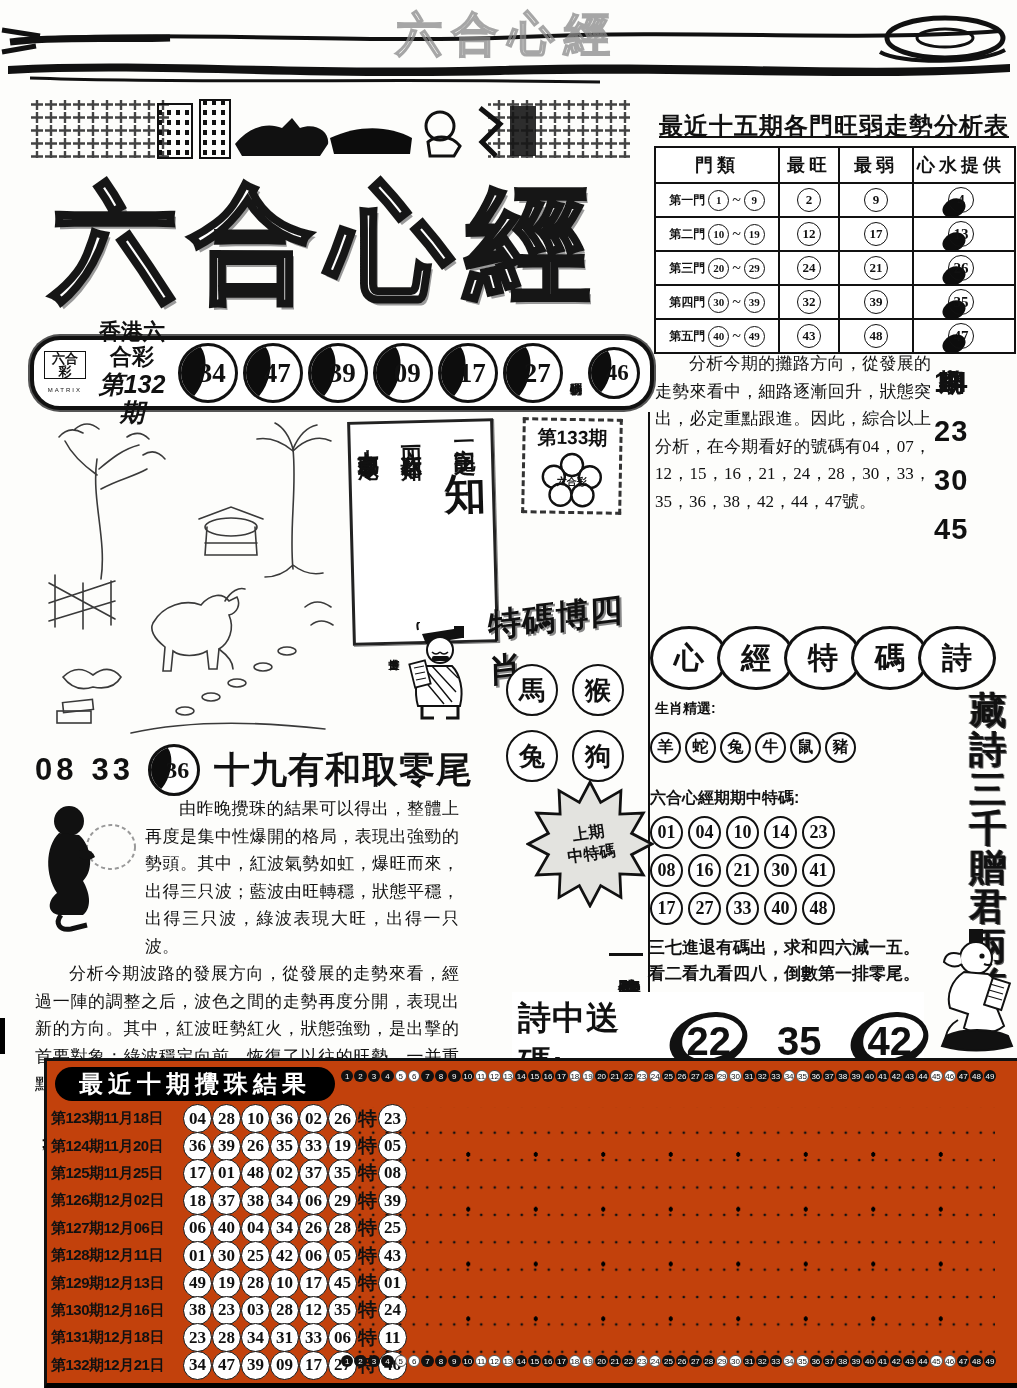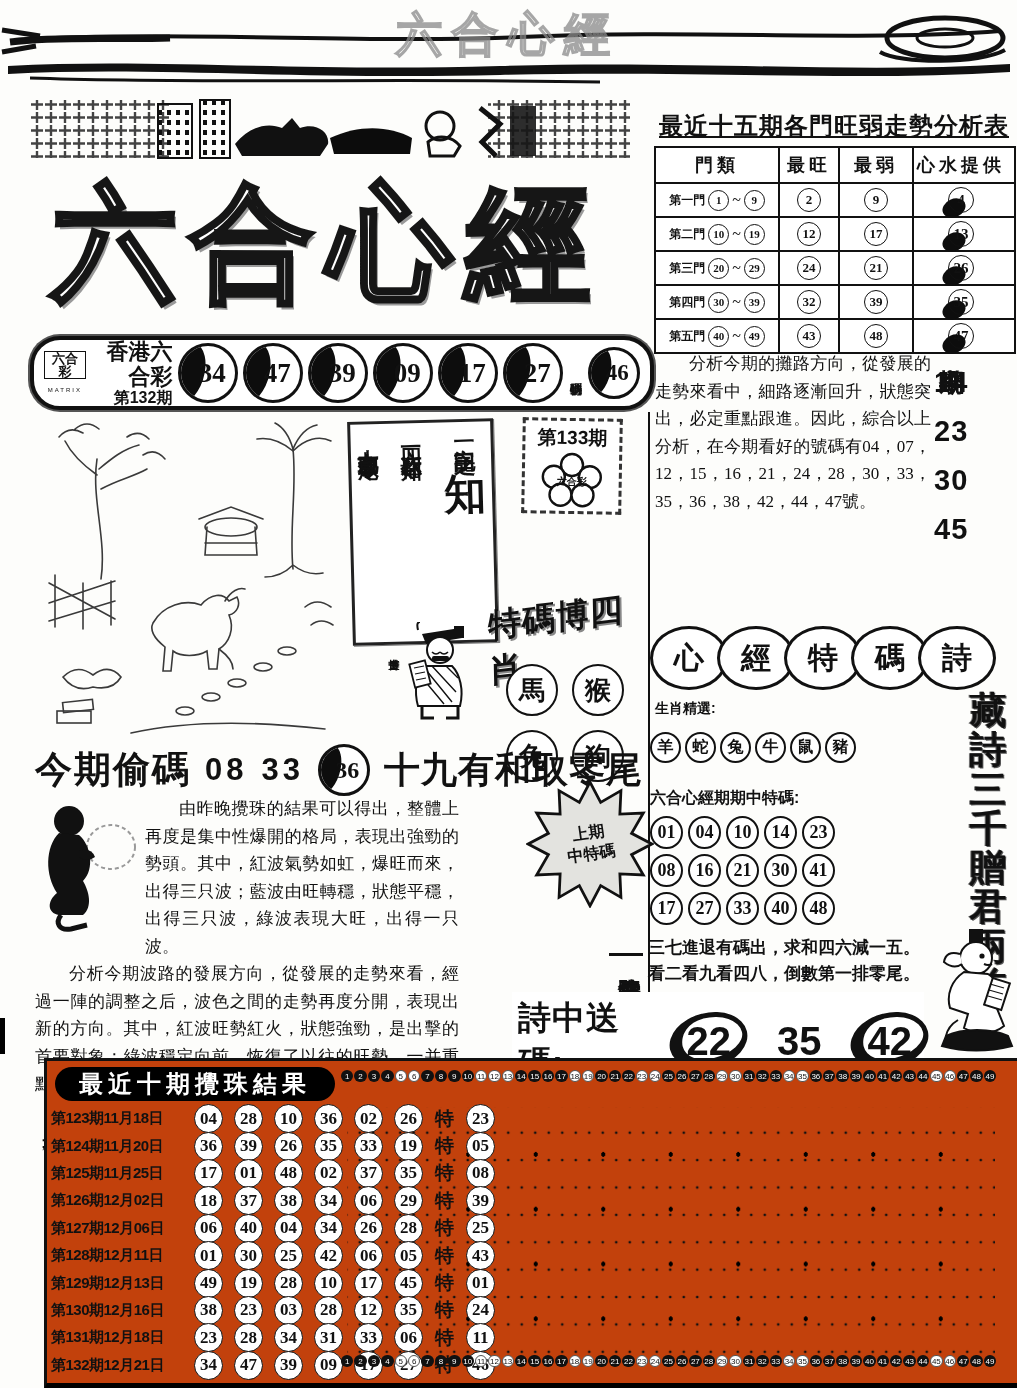--- a/index.html
+++ b/index.html
@@ -13,23 +13,23 @@
     font-size:124px;font-weight:900;letter-spacing:14px;line-height:170px;
     color:#fff;-webkit-text-stroke:4px #161616;
     text-shadow:3px 4px 0 #9a9a9a, -1px -1px 0 #444;}
 
   
   #draw-header{left:30px;top:336px;width:596px;height:66px;border:4px solid #111;
     border-radius:30px;box-shadow:0 0 0 2px #555;display:flex;align-items:center;padding:0 10px;gap:6px;background:#fff;}
   #logo-box{width:58px;text-align:center;line-height:1;}
   #logo-box .l1{font-size:13px;font-weight:bold;border:1px solid #111;padding:0 2px;display:inline-block;}
   #logo-box .l2{font-size:6px;letter-spacing:2px;font-family:"Liberation Sans",sans-serif;}
-  #brand-wrap{width:112px;text-align:right;line-height:1.15;}
+  #brand-wrap{width:112px;text-align:center;line-height:1.15;}
   #brand{font-size:22px;font-weight:900;font-family:"Liberation Sans",sans-serif;}
-  #issue{font-size:16px;font-weight:bold;font-family:"Liberation Sans",sans-serif;}
+  #issue{font-size:25px;font-weight:bold;font-family:"Liberation Sans",sans-serif;font-style:italic;}
   .ball{position:relative;display:inline-flex;align-items:center;justify-content:center;
     border:3px solid #111;border-radius:50%;background:#fff;overflow:hidden;flex:none;}
   .ball::before{content:'';position:absolute;left:-30%;top:-10%;width:72%;height:120%;
     background:#0d0d0d;border-radius:50%;transform:rotate(18deg);}
   .ball .num{position:relative;z-index:1;font-weight:900;margin-left:14%;}
   .ball.b54{width:54px;height:54px;font-size:27px;}
   .ball.b46{width:46px;height:46px;font-size:23px;}
   #special-label{font-size:12px;line-height:1.05;width:16px;letter-spacing:0;font-weight:bold;}
 
   
@@ -146,21 +146,21 @@
   #results-title{position:absolute;left:8px;top:6px;width:280px;height:34px;background:#000;color:#fff;
      border-radius:17px;display:flex;align-items:center;justify-content:center;font-size:24px;
      font-weight:900;letter-spacing:5px;}
   .strip{position:absolute;left:294px;display:flex;gap:1px;}
   #strip-top{top:9px;}
   #strip-bottom{top:294px;}
   .sdot{width:12.4px;height:12.4px;border-radius:50%;background:#111;color:#fff;font-size:8px;
      display:flex;align-items:center;justify-content:center;font-family:"Liberation Sans",sans-serif;flex:none;}
   .sdot.open{background:#fff;color:#111;border:1px solid #555;width:10.4px;height:10.4px;}
   #rows{position:absolute;left:4px;top:44px;}
-  .rrow{display:flex;align-items:center;height:27.4px;gap:11px;}
+  .rrow{display:flex;align-items:center;height:27.4px;gap:0;}
   .rlabel{width:132px;font-size:15px;font-weight:bold;font-family:"Liberation Sans",sans-serif;letter-spacing:-0.5px;}
   .rte{font-size:19px;font-weight:900;margin:0 1px;}
   #dots-grid{position:absolute;left:300px;top:46px;width:648px;height:247px;
      background-image:radial-gradient(circle,#111 1.3px,transparent 1.6px),radial-gradient(circle,#000 2.1px,transparent 2.4px);
      background-size:13.5px 27.4px,67.5px 54.8px;background-position:6px 12px,20px 20px;}
 
   #edge-mark{left:0;top:1018px;width:5px;height:36px;background:#000;}
   svg text{font-family:"Liberation Serif",serif;}
 </style>
 </head>
@@ -427,21 +427,20 @@
       <path d="M36,44 C28,52 26,70 30,84 L72,84 C76,68 72,52 64,44 Z" fill="#fff" stroke="#111" stroke-width="2"></path>
       <path d="M38,48 l26,32 M44,44 l24,26 M36,58 l20,24 M58,44 l12,12" stroke="#111" stroke-width="1.4"></path>
       <rect x="24" y="40" width="16" height="24" fill="#fff" stroke="#111" stroke-width="1.8" transform="rotate(-14 32 52)"></rect>
       <path d="M26,46 l10,-2 M27,52 l10,-2 M28,58 l10,-2" stroke="#111" stroke-width="1.2"></path>
       <path d="M34,84 L34,96 L46,96 M70,84 L70,96 L58,96" stroke="#111" stroke-width="3" fill="none"></path>
       <path d="M30,8 q-2,-8 2,-8" stroke="#111" stroke-width="2" fill="none"></path>
     </svg>
   </div>
 
   <div id="steal" class="abs">
-    <span class="sl">今期偷碼</span>
     <span class="sn">08</span>
     <span class="sn">33</span>
     <span class="ball">
         <span class="num">36</span>
       </span>
     <span class="sfx">十九有和取零尾</span>
   </div>
 
   <div id="wave-text" class="abs">
     <div id="bolu-float">

